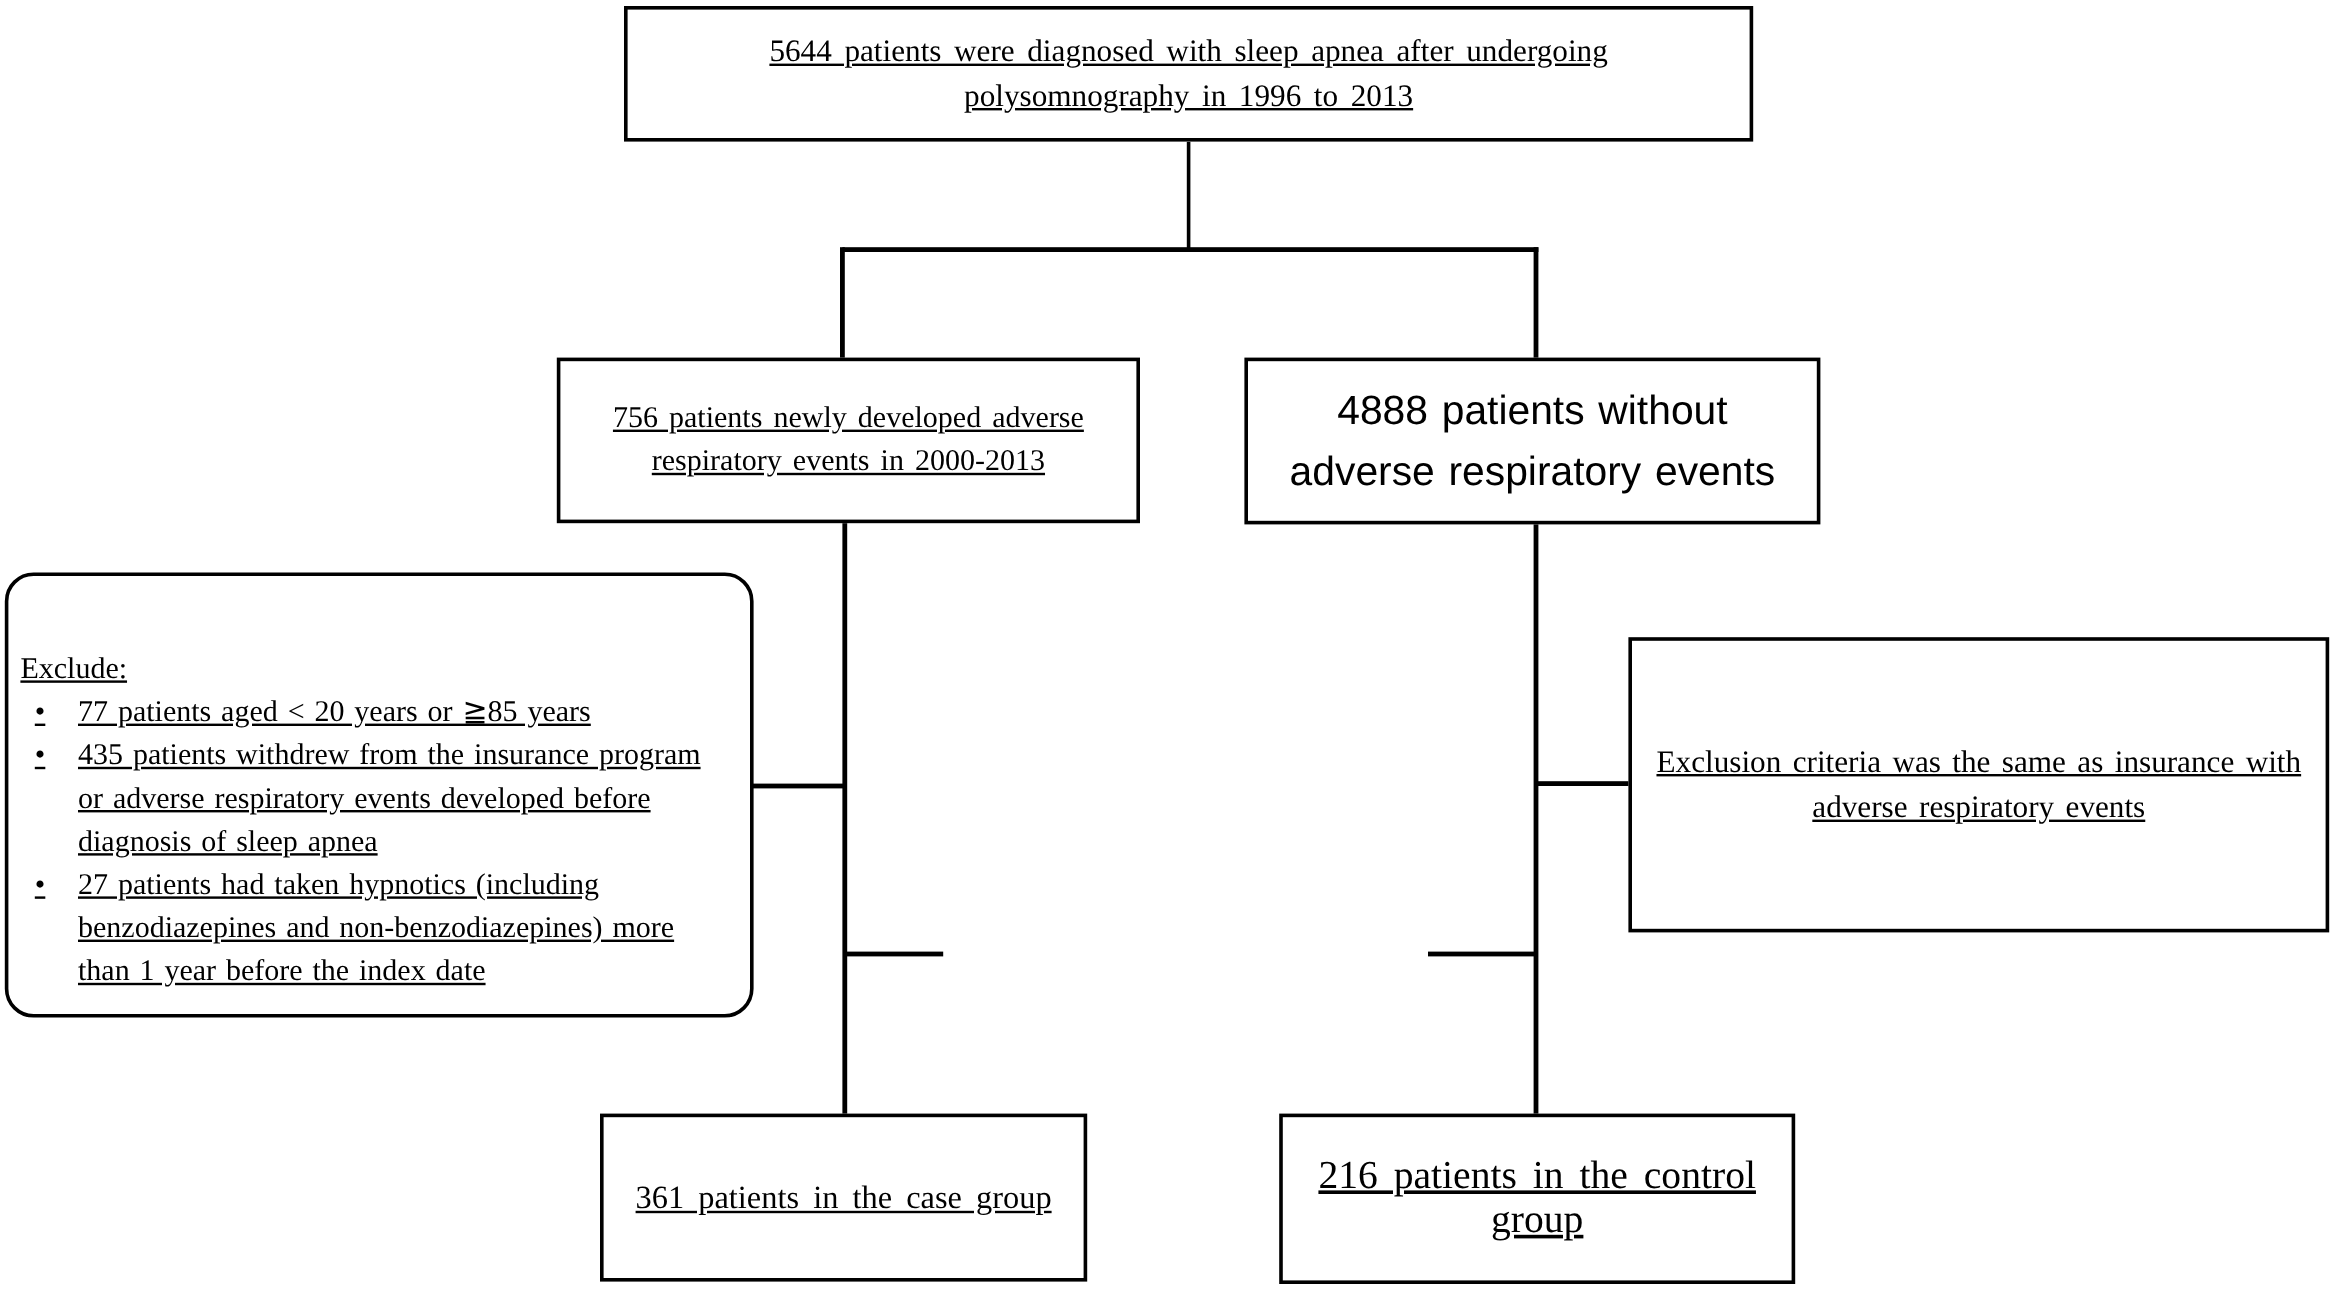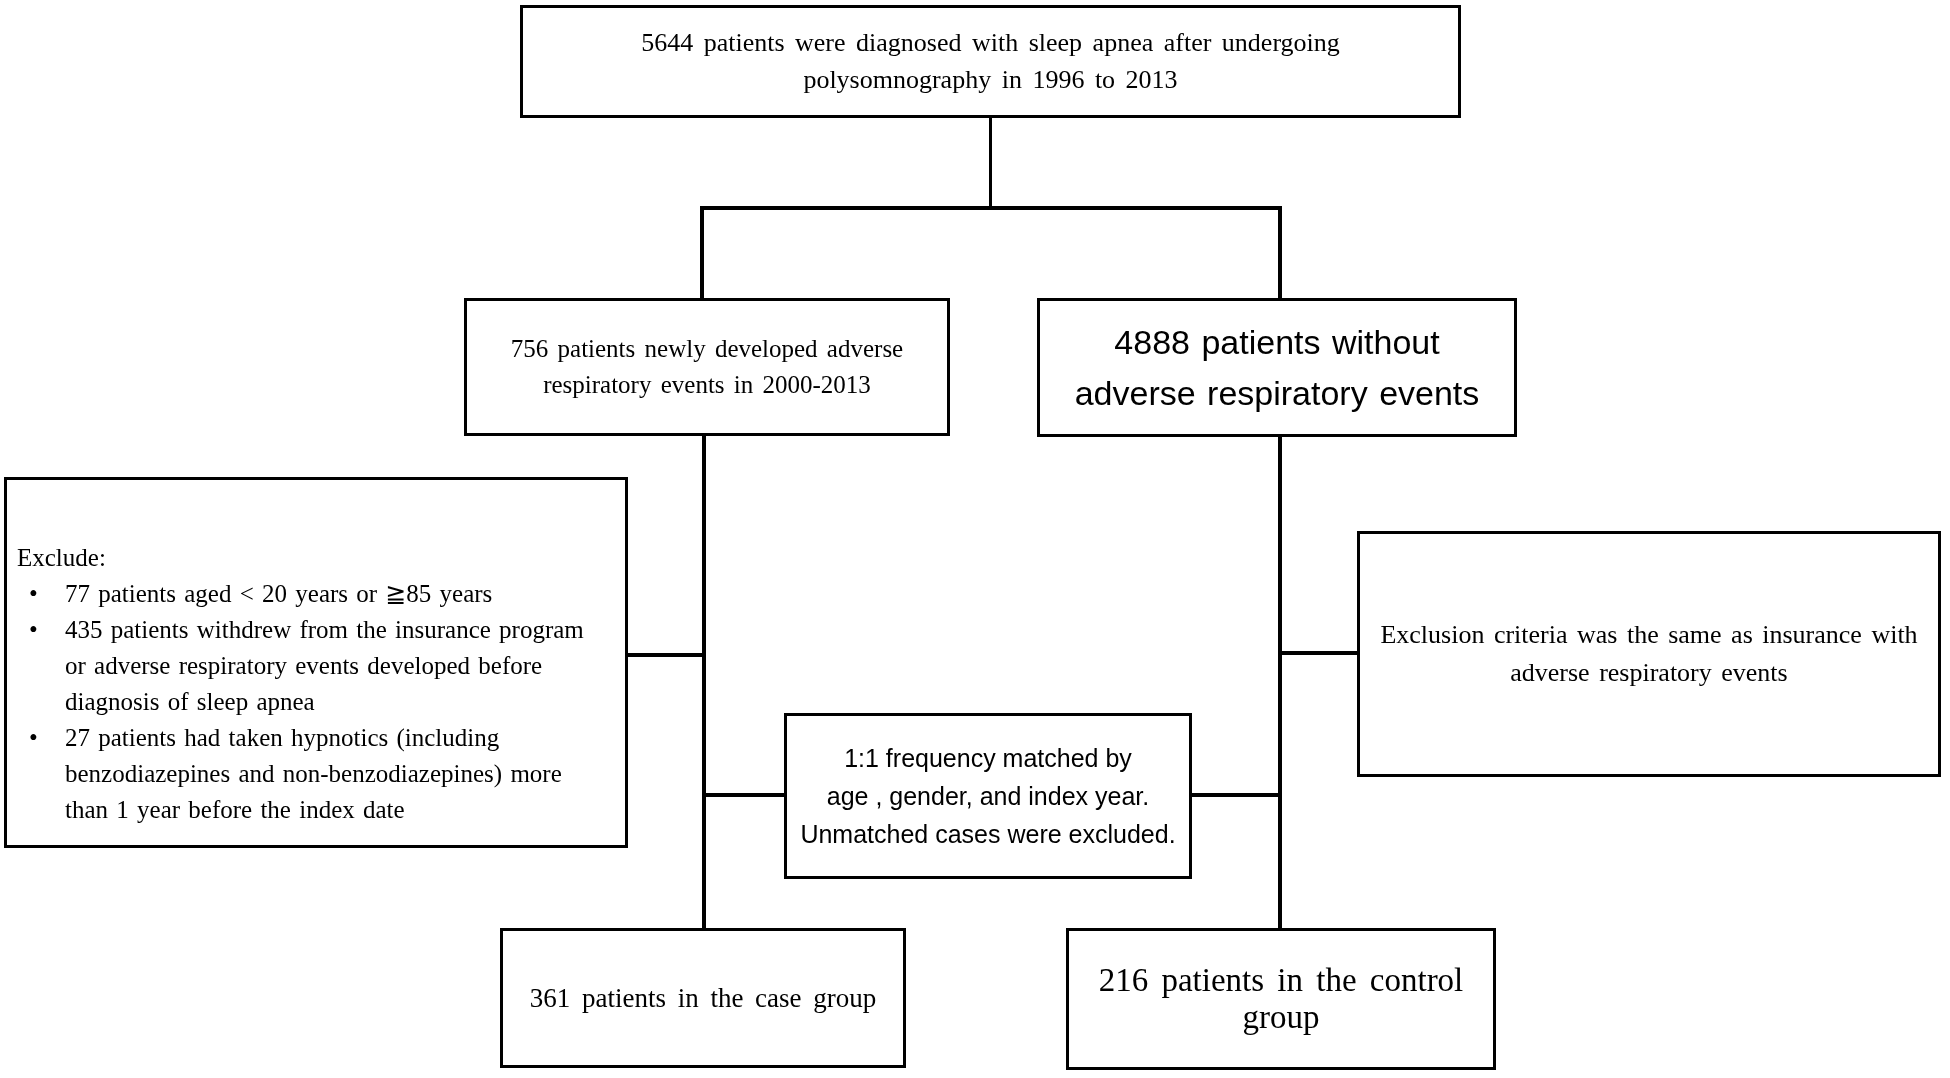--- a/index.html
+++ b/index.html
@@ -14,34 +14,34 @@
   .box {
     position: absolute;
     box-sizing: border-box;
     border: 3px solid #000000;
     background: #ffffff;
     display: flex;
     align-items: center;
     justify-content: center;
     text-align: center;
   }
-  .serif { font-family: "Liberation Serif", serif; }
+  .serif { font-family: "Liberation Serif", serif; text-decoration: underline; }
   .sans  { font-family: "Liberation Sans", sans-serif; }
 
   .line { position: absolute; background: #000000; }
 
   
   #box-top            { left: 520px;  top: 5px;    width: 941px; height: 113px; font-size: 26px; line-height: 1.4; padding: 0 30px; word-spacing: 4px; }
   #box-case-branch    { left: 464px;  top: 298px;  width: 486px; height: 138px; font-size: 25px; line-height: 1.45; padding: 0 10px; word-spacing: 3px; text-align: center; }
   #box-control-branch { left: 1037px; top: 298px;  width: 480px; height: 139px; font-size: 34px; line-height: 1.5; padding: 0 20px; word-spacing: 2px; }
   #box-exclude {
     left: 4px; top: 477px; width: 624px; height: 371px;
     display: block; text-align: left;
     font-size: 25px; line-height: 36px;
-    padding: 60px 16px 0 10px; word-spacing: 2px;
+    padding: 60px 16px 0 10px; word-spacing: 2px; border-radius: 24px;
   }
   #box-exclusion-right{ left: 1357px; top: 531px;  width: 584px; height: 246px; font-size: 26px; line-height: 1.45; padding: 0 15px; word-spacing: 3px; }
   #box-match          { left: 784px;  top: 713px;  width: 408px; height: 166px; font-size: 25px; line-height: 38px; padding: 0 10px; }
   #box-case-group     { left: 500px;  top: 928px;  width: 406px; height: 140px; font-size: 27px; word-spacing: 5px; }
   #box-control-group  { left: 1066px; top: 928px;  width: 430px; height: 142px; font-size: 33px; word-spacing: 5px; }
 
   
   .bullet-row { display: flex; align-items: flex-start; }
   .bullet-glyph { width: 36px; padding-left: 12px; flex: none; }
   .bullet-text { flex: 1; }
@@ -99,27 +99,20 @@
     <div class="bullet-row">
       <span class="bullet-glyph">•</span>
       <span class="bullet-text">27 patients had taken hypnotics (including benzodiazepines and non-benzodiazepines) more than 1 year before the index date</span>
     </div>
   </div>
 
   <div class="box serif" id="box-exclusion-right">
     <span>Exclusion criteria was the same as insurance with adverse respiratory events</span>
   </div>
 
-  <div class="box sans" id="box-match">
-    <div>
-      <div>1:1 frequency matched by</div>
-      <div>age , gender, and index year.</div>
-      <div>Unmatched cases were excluded.</div>
-    </div>
-  </div>
 
   <div class="box serif" id="box-case-group">
     <span>361 patients in the case group</span>
   </div>
 
   <div class="box serif" id="box-control-group">
     <span>216 patients in the control group</span>
   </div>
 
 </div>

